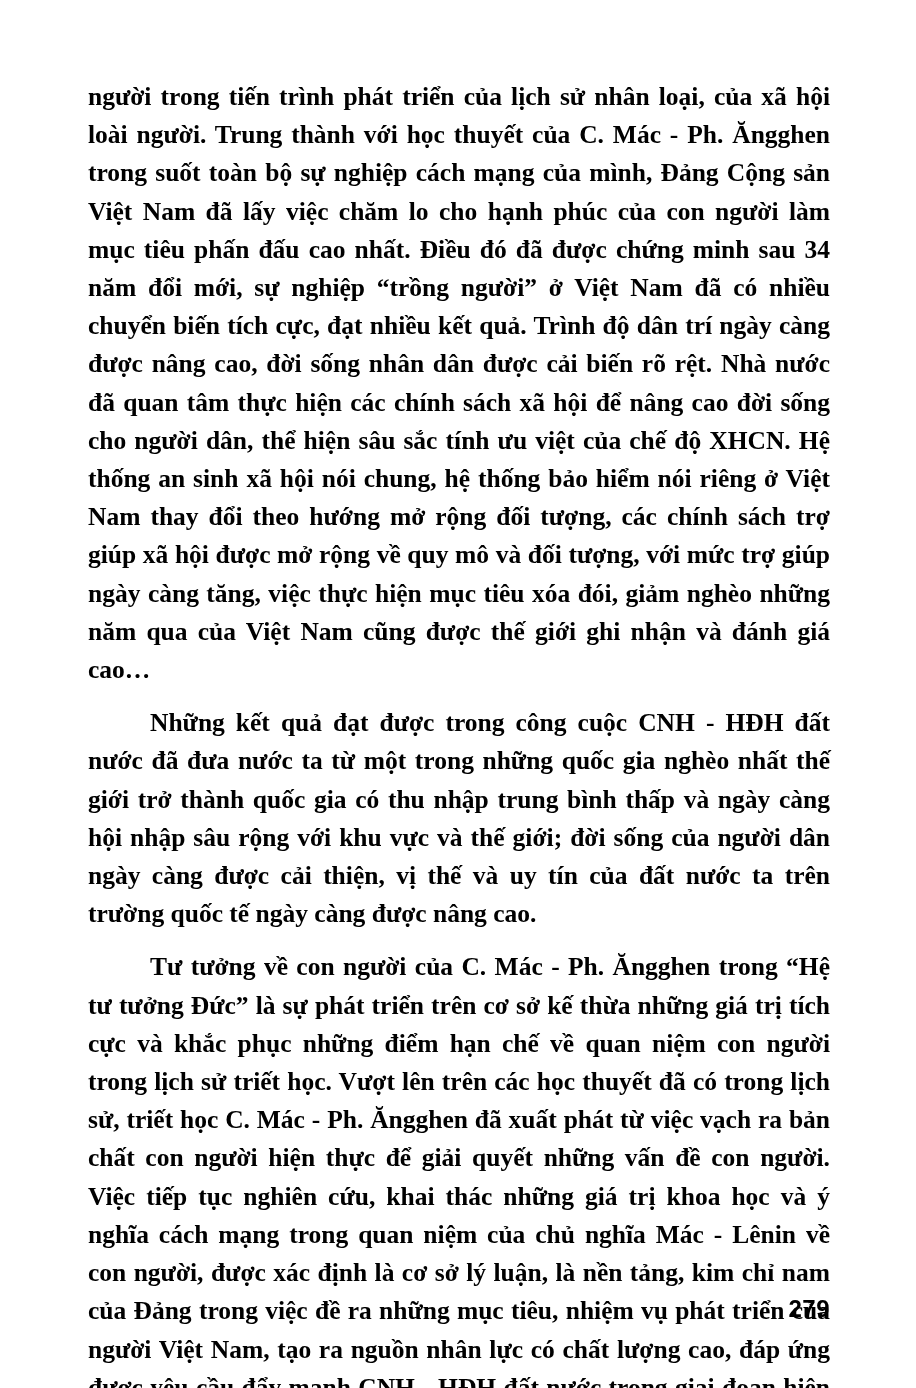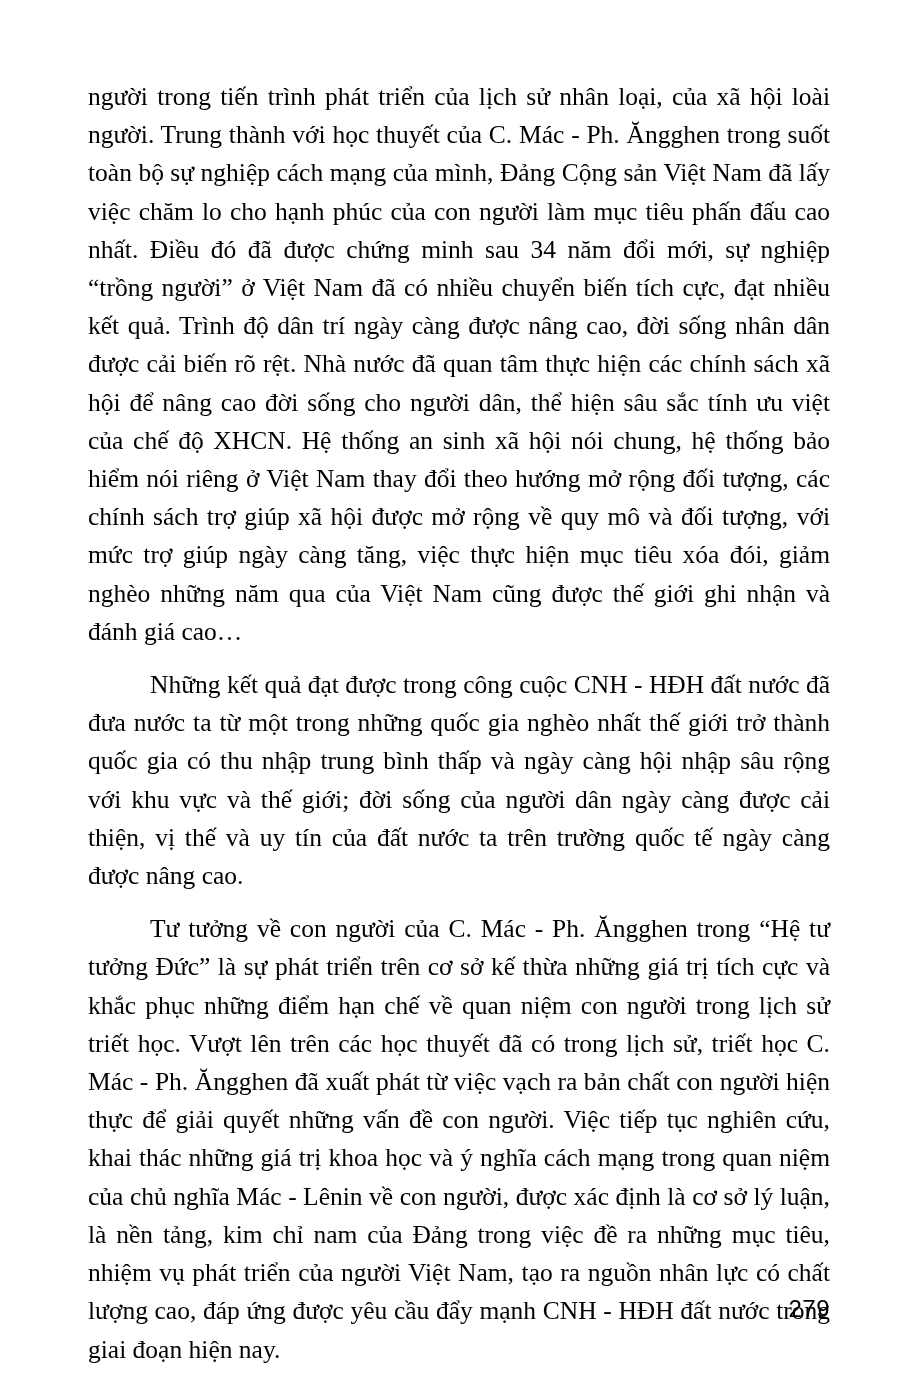--- a/index.html
+++ b/index.html
@@ -7,20 +7,21 @@
     padding: 0;
     background: #ffffff;
   }
   .page {
     position: relative;
     width: 916px;
     height: 1388px;
     background: #ffffff;
     overflow: hidden;
     box-sizing: border-box;
+    font-weight: bold;
   }
   .content {
     position: absolute;
     left: 88px;
     top: 78px;
     width: 742px;
   }
   .para {
     font-family: "Liberation Serif", "DejaVu Serif", serif;
     font-size: 25.5px;

